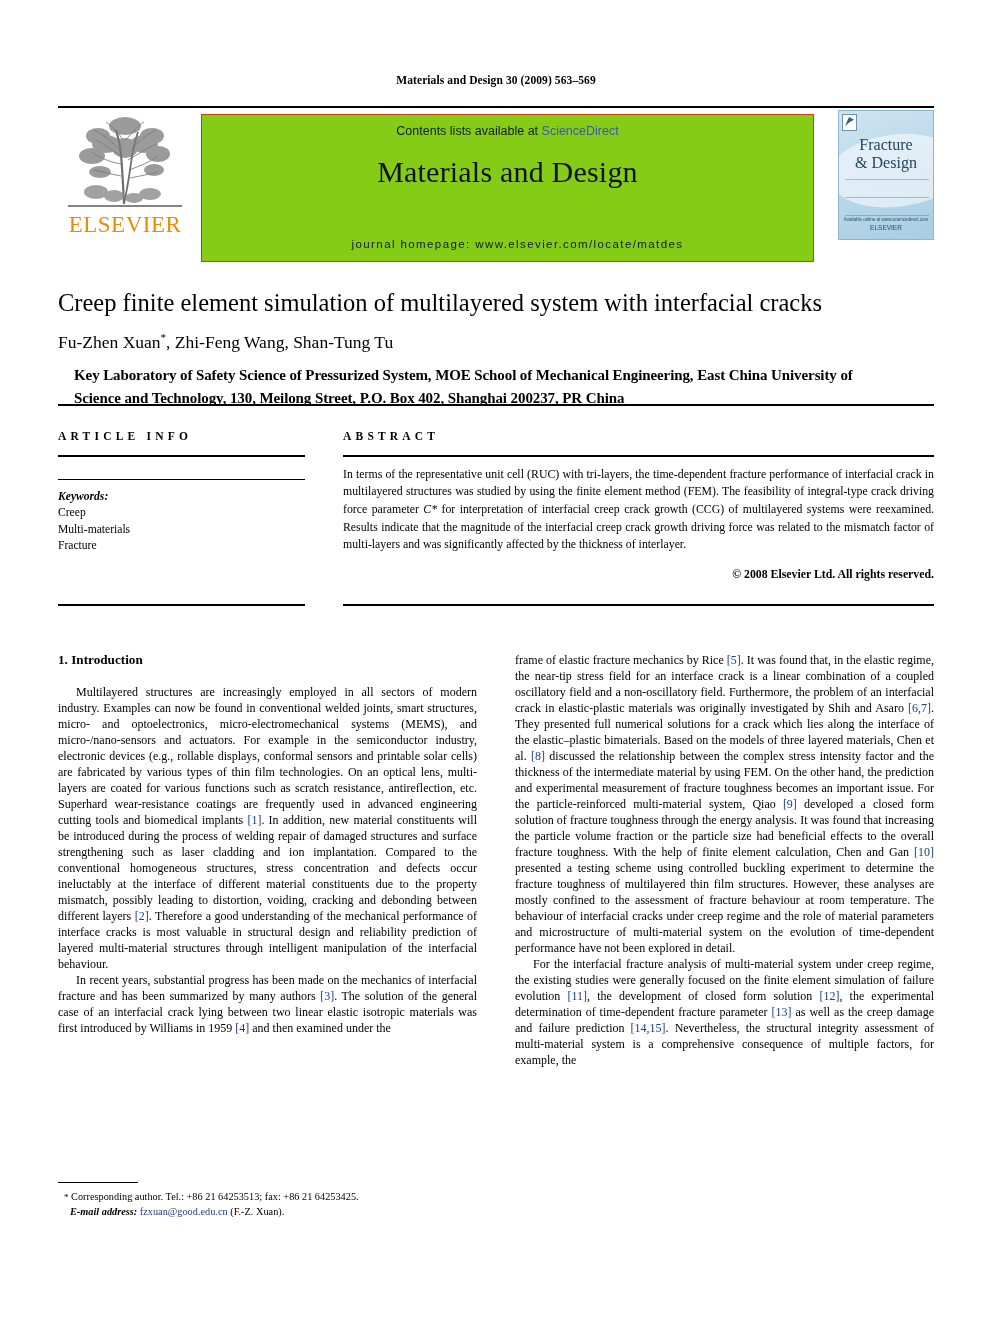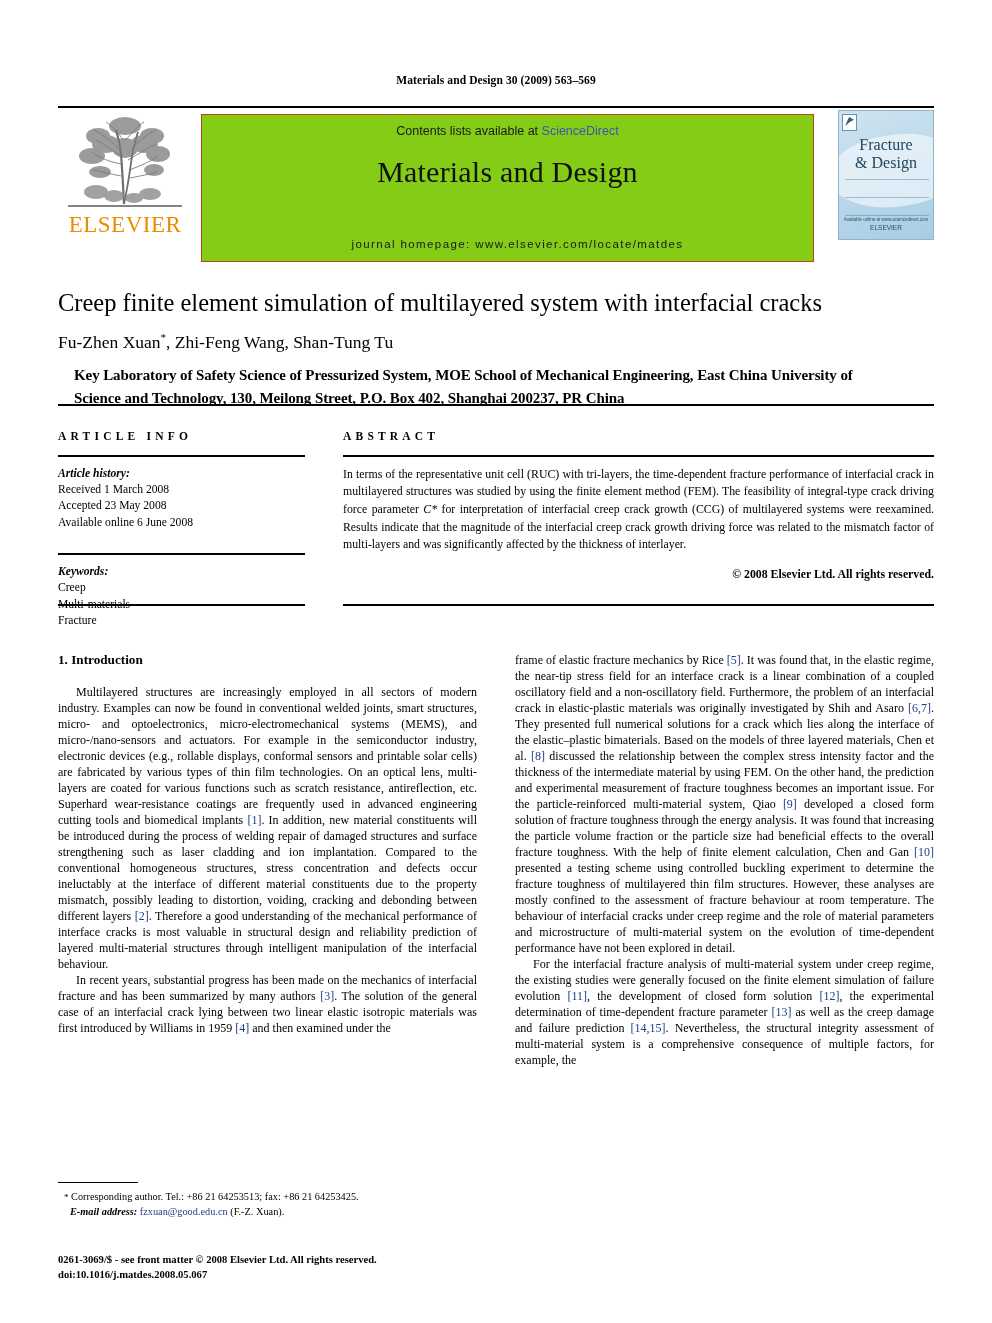--- a/index.html
+++ b/index.html
@@ -460,26 +460,20 @@
   <div class="authors">
     <span>Fu-Zhen Xuan</span><sup>*</sup><span>, Zhi-Feng Wang, Shan-Tung Tu</span>
   </div>
   <div class="affiliation">Key Laboratory of Safety Science of Pressurized System, MOE School of Mechanical Engineering, East China University of Science and Technology, 130, Meilong Street, P.O. Box 402, Shanghai 200237, PR China</div>
 
   <div class="panel-rule-top"></div>
 
   <div class="info-col">
     <div class="sec-head">ARTICLE INFO</div>
     <div class="thin-rule"></div>
-    <div class="info-block">
-      <div class="lab">Article history:</div>
-      <div>Received 1 March 2008</div>
-      <div>Accepted 23 May 2008</div>
-      <div>Available online 6 June 2008</div>
-    </div>
     <div class="info-rule2"></div>
     <div class="info-block">
       <div class="lab">Keywords:</div>
       <div>Creep</div>
       <div>Multi-materials</div>
       <div>Fracture</div>
     </div>
   </div>
 
   <div class="abs-col">
@@ -510,18 +504,14 @@
     <div class="fn-line">
       <span class="star">*</span>
       <span>Corresponding author. Tel.: +86 21 64253513; fax: +86 21 64253425.</span>
     </div>
     <div class="fn-line" style="text-indent:0">
       <span class="lab">E-mail address:</span>
       <span class="fn-mail">fzxuan@good.edu.cn</span><span> (F.-Z. Xuan).</span>
     </div>
   </div>
 
-  <div class="imprint">
-    <div>0261-3069/$ - see front matter © 2008 Elsevier Ltd. All rights reserved.</div>
-    <div>doi:10.1016/j.matdes.2008.05.067</div>
-  </div>
 
 </div>
 
 </body></html>

